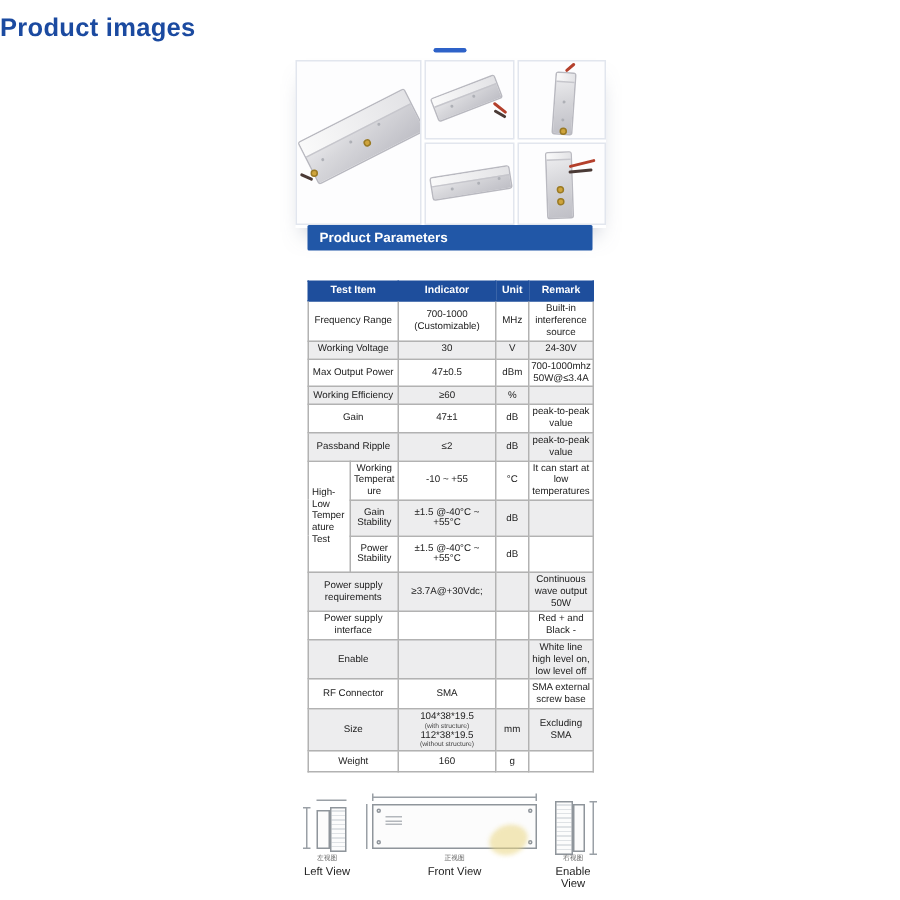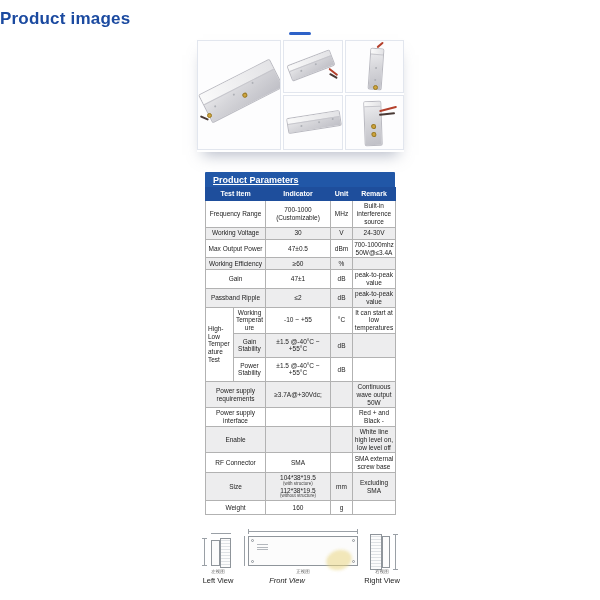--- a/index.html
+++ b/index.html
@@ -107,21 +107,21 @@
       <div class="pbox" style="left:18px;top:5px;width:16px;height:43px;transform:rotate(-2deg);">
         <div class="face" style="height:10%;"></div>
         <div class="dot" style="left:6px;top:22px;"></div>
         <div class="dot" style="left:6px;top:30px;"></div>
       </div>
       <div class="wire red" style="left:33px;top:12px;width:18px;transform:rotate(-14deg);"></div>
       <div class="wire dark" style="left:33px;top:17px;width:16px;transform:rotate(-6deg);"></div>
     </div>
   </div>
 
-  <div class="banner" style="top:172px;text-decoration:underline;">
+  <div class="banner" style="top:150px;">
     <span>Product Parameters</span>
   </div>
 
   <table class="ptable">
     <colgroup>
         <col style="width:28px">
         <col style="width:32px">
         <col style="width:65px">
         <col style="width:22px">
         <col style="width:43px">
@@ -262,18 +262,18 @@
 
     <div class="drect hatch" style="left:170px;top:6px;width:12px;height:36px;"></div>
     <div class="drect" style="left:182px;top:8px;width:8px;height:32px;"></div>
     <div class="dline" style="left:195px;top:6px;width:1px;height:36px;"></div>
     <div class="dline" style="left:193px;top:6px;width:5px;height:1px;"></div>
     <div class="dline" style="left:193px;top:41px;width:5px;height:1px;"></div>
 
     <div class="viewlabel-cn" style="left:0px;top:42px;width:36px;">左视图</div>
     <div class="viewlabel-en" style="left:0px;top:49px;width:36px;">Left View</div>
     <div class="viewlabel-cn" style="left:48px;top:42px;width:110px;">正视图</div>
-    <div class="viewlabel-en" style="left:32px;top:49px;width:110px;font-style:italic;">Front View</div>
+    <div class="viewlabel-en" style="left:48px;top:49px;width:110px;">Front View</div>
     <div class="viewlabel-cn" style="left:162px;top:42px;width:40px;">右视图</div>
-    <div class="viewlabel-en" style="left:162px;top:49px;width:40px;">Right View</div>
+    <div class="viewlabel-en" style="left:162px;top:49px;width:40px;">Enable View</div>
   </div>
 
 </div>
 
 </body></html>

